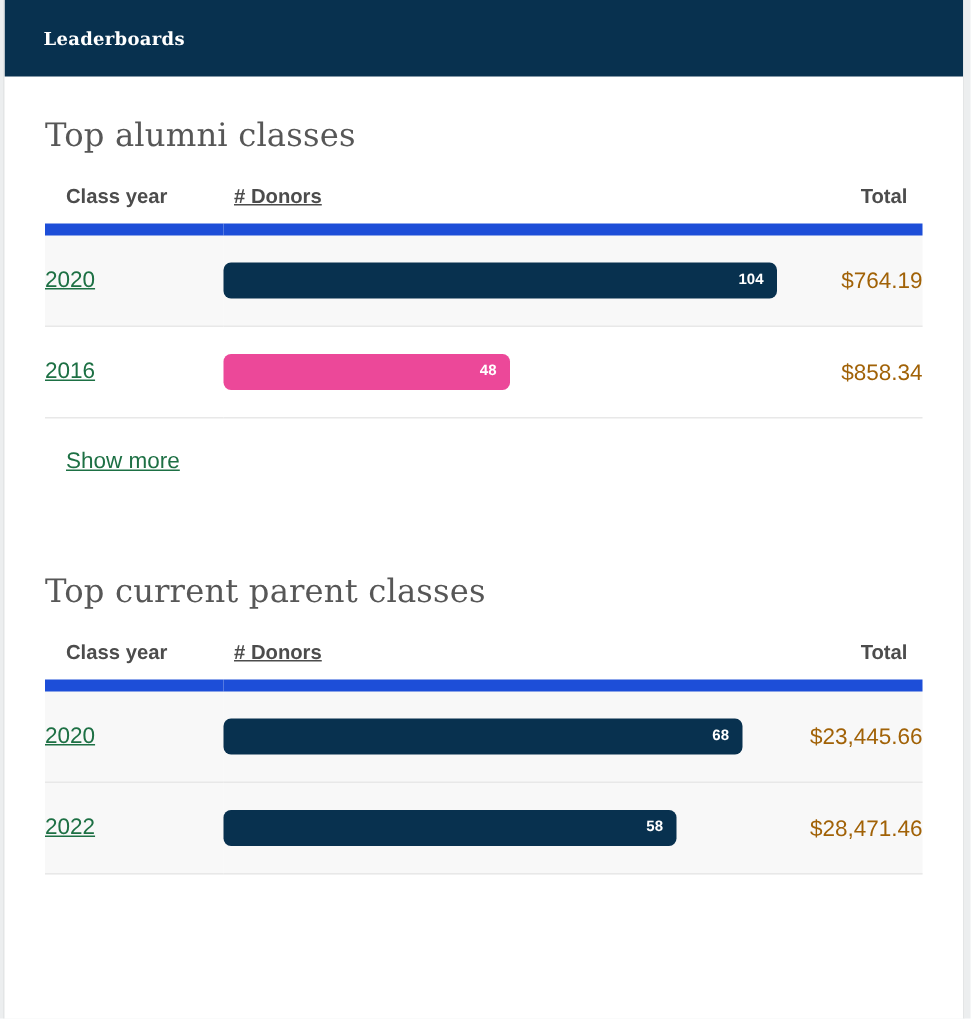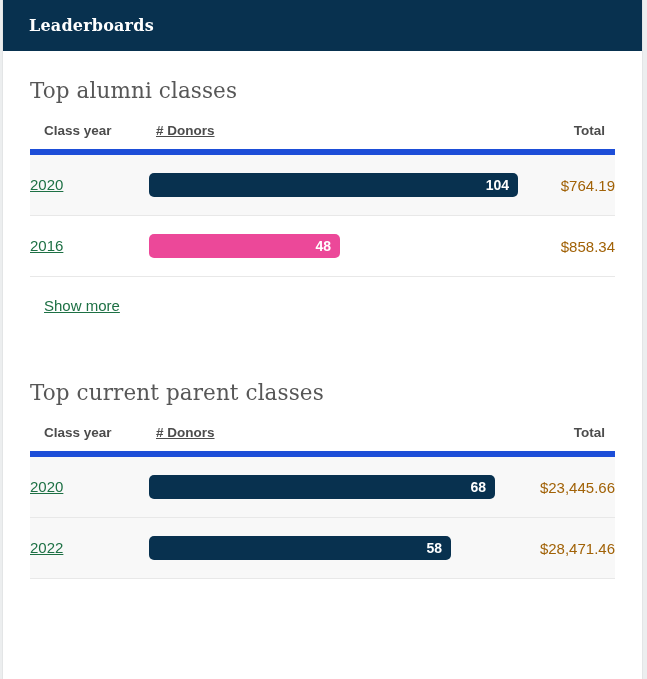--- a/index.html
+++ b/index.html
@@ -33,21 +33,21 @@
     background: #08314f;
     display: flex;
     align-items: center;
     padding-left: 26px;
     box-sizing: border-box;
   }
   .app-header-title {
     color: #ffffff;
     font-family: "DejaVu Serif", "Liberation Serif", serif;
     font-weight: bold;
-    font-size: 16px;
+    font-size: 12px;
     letter-spacing: 0.2px;
   }
 
   
   .content {
     padding: 0 27px;
   }
 
   .section-title {
     font-family: "DejaVu Serif", "Liberation Serif", serif;
@@ -65,21 +65,21 @@
     border-collapse: collapse;
     table-layout: fixed;
   }
 
   .lb-table th {
     font-size: 13.5px;
     font-weight: bold;
     color: #4c4c4c;
     text-align: left;
     padding: 10px 0 11px 0;
-    border-bottom: 6px solid #1d4ed8;
+    border-bottom: 8px solid #1d4ed8;
     white-space: nowrap;
   }
   .lb-table th.col-year   { width: 105px; padding-left: 14px; }
   .lb-table th.col-donors { width: auto; padding-left: 7px; text-decoration: underline; }
   .lb-table th.col-total  { text-align: right; padding-right: 10px; }
 
   .lb-table td {
     padding: 0;
     border-bottom: 1px solid #e8e8e8;
     vertical-align: middle;
@@ -118,21 +118,21 @@
     border-radius: 5px;
     display: flex;
     align-items: center;
     justify-content: flex-end;
     box-sizing: border-box;
     padding-right: 9px;
     min-width: 26px;
   }
   .bar-value {
     color: #ffffff;
-    font-size: 14px;
+    font-size: 10px;
     font-weight: bold;
     line-height: 1;
   }
 
   .show-more-row td {
     border-bottom: none;
     height: 58px;
   }
   .show-more-link {
     color: #1d7044;

